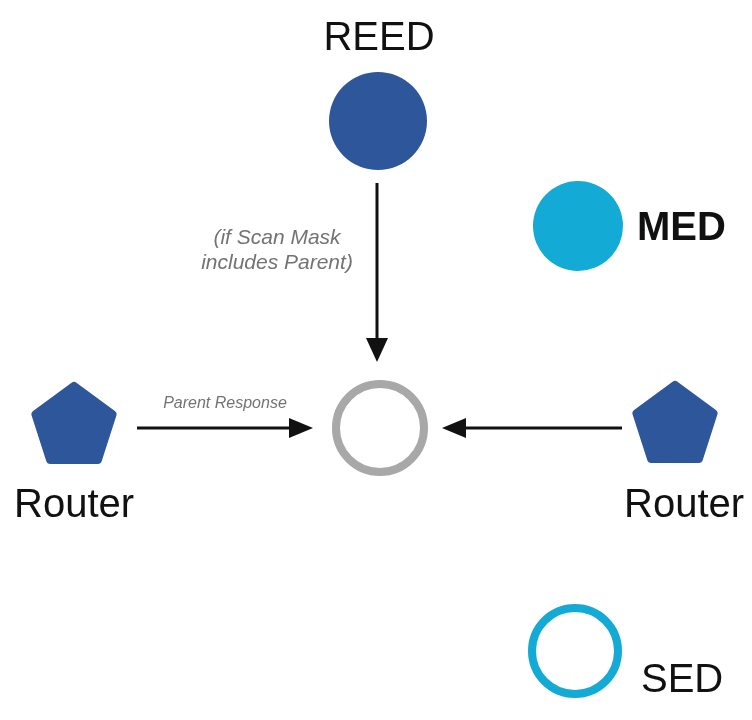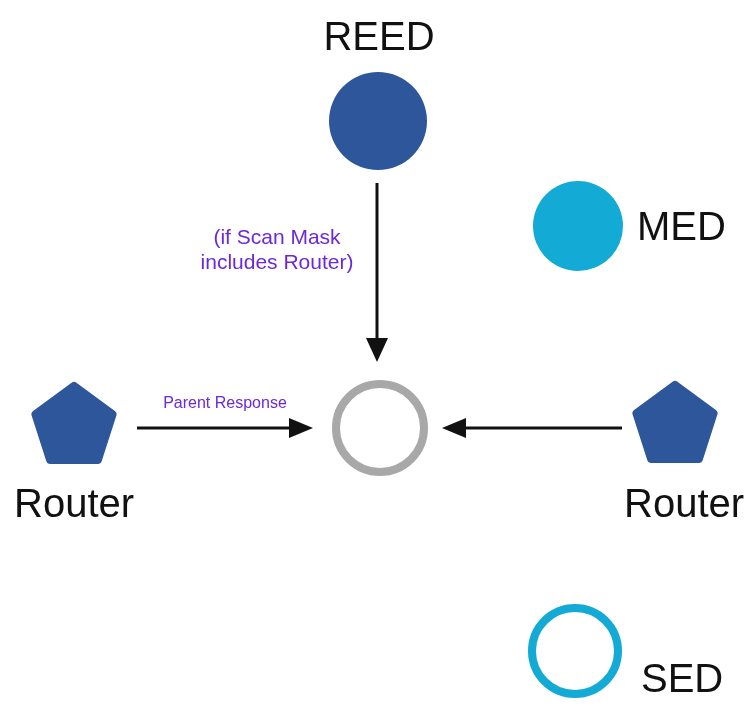--- a/index.html
+++ b/index.html
@@ -54,39 +54,40 @@
     background: #ffffff;
     border: 8px solid #13AAD5;
   }
 
   
   .pentagon-left  { left: 28px;  top: 381px; width: 92px; height: 88px; }
   .pentagon-right { left: 629px; top: 380px; width: 92px; height: 88px; }
 
   
   .annotation {
+    font-style: italic;
     font-size: 21px;
     line-height: 25px;
-    color: #6d28d9;
+    color: #737373;
     white-space: nowrap;
   }
   .scan-mask-caption {
     left: 177px; top: 224px;
     width: 200px;
     text-align: center;
   }
   .parent-response-caption {
     left: 125px; top: 390px;
     width: 200px;
     text-align: center;
     font-size: 16px;
   }
 
   .reed-label   { left: 279px; top: 14px;  width: 200px; }
-  .med-label    { left: 637px; top: 204px; }
+  .med-label    { left: 637px; top: 204px; font-weight: bold; }
   .sed-label    { left: 641px; top: 656px; }
   .router-left-label  { left: 14px;  top: 481px; width: 100px; text-align: center; }
   .router-right-label { left: 624px; top: 481px; width: 100px; text-align: center; }
 
   .connector-layer {
     left: 0; top: 0;
     width: 752px; height: 720px;
     pointer-events: none;
   }
 </style>
@@ -114,21 +115,21 @@
   </svg>
 
   <div class="abs node-label center-x reed-label">REED</div>
   <div class="abs circle reed-circle"></div>
 
   <div class="abs circle med-circle"></div>
   <div class="abs node-label med-label">MED</div>
 
   <div class="abs annotation scan-mask-caption">
     <div>(if Scan Mask</div>
-    <div>includes Router)</div>
+    <div>includes Parent)</div>
   </div>
 
   <div class="abs annotation parent-response-caption">Parent Response</div>
 
   <div class="abs circle center-circle"></div>
 
   <svg class="abs pentagon-left" viewBox="0 0 100 95" preserveAspectRatio="none" xmlns="http://www.w3.org/2000/svg">
     <polygon points="50,5.5 8.2,35.9 24.1,85.1 75.9,85.1 91.8,35.9" fill="#2D579A" stroke="#2D579A" stroke-width="9" stroke-linejoin="round"></polygon>
   </svg>
   <div class="abs node-label router-left-label">Router</div>

